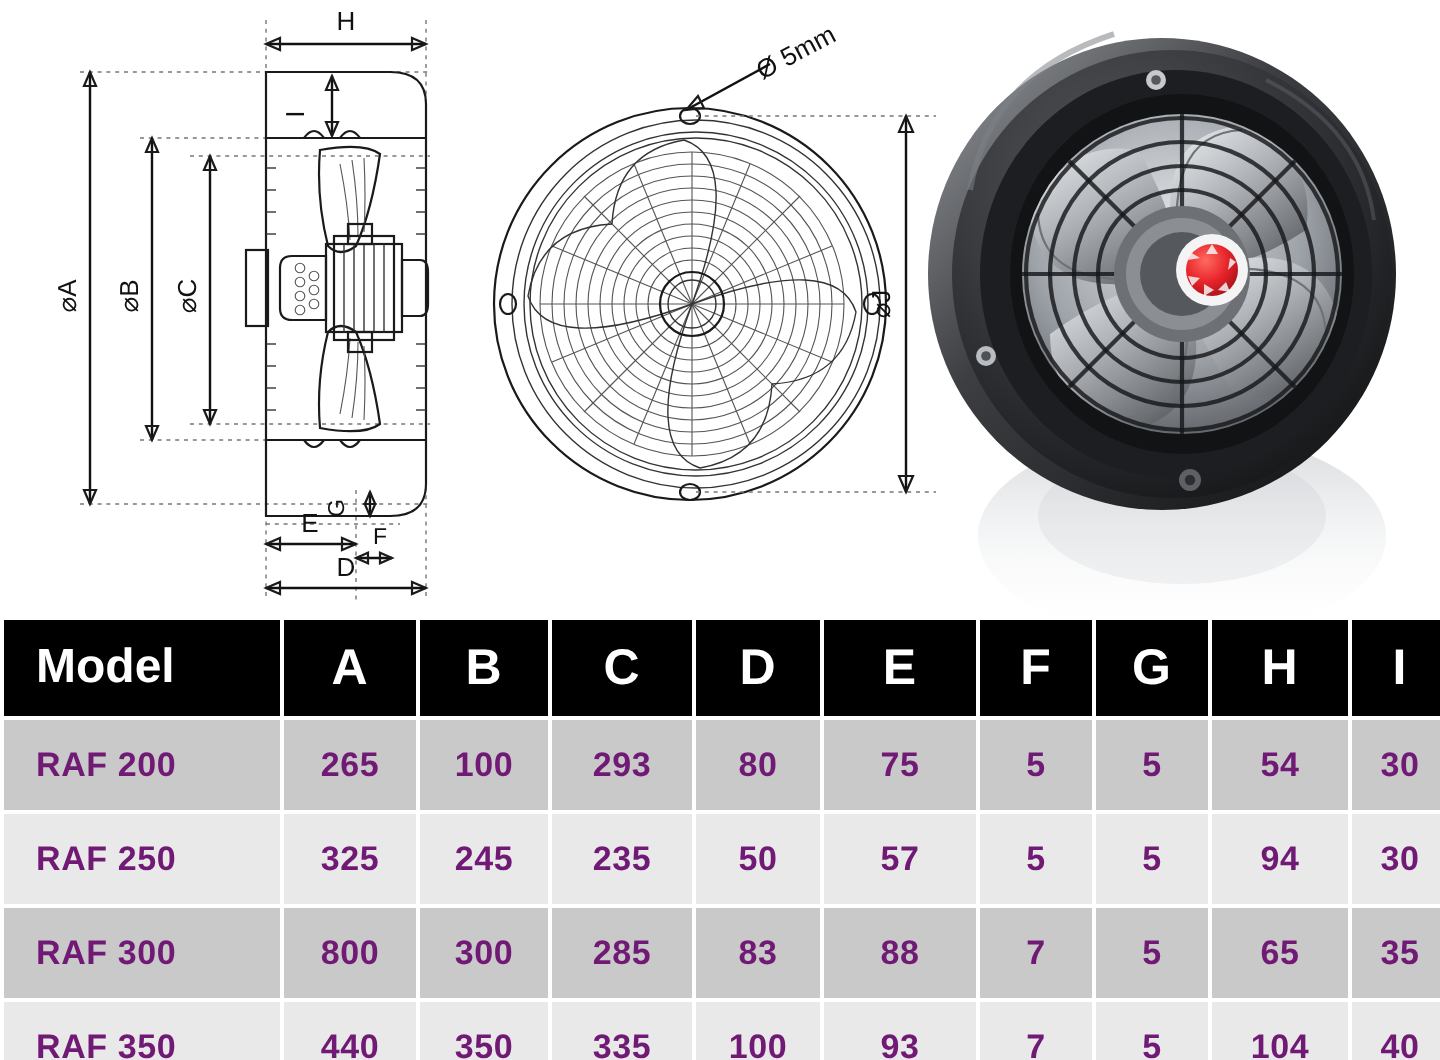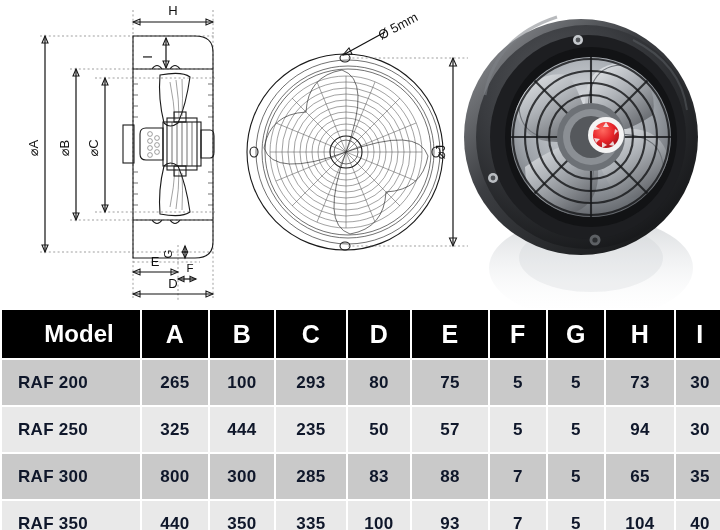--- a/index.html
+++ b/index.html
@@ -29,33 +29,33 @@
     table-layout:fixed;
     z-index:5;
   }
   #spec-table th,#spec-table td{
     text-align:center;
     font-weight:bold;
     border:2px solid #ffffff;
     padding:0;
     height:45px;
     font-size:17px;
-    color:#0f172a;
+    color:#701a75;
     letter-spacing:0.3px;
   }
   #spec-table thead th{
     background:#000000;
     color:#ffffff;
     font-size:25px;
     height:48px;
     letter-spacing:0.5px;
   }
   #spec-table thead th.model-head{
     font-size:24px;
-    text-align:center;
+    text-align:left;
     padding-left:16px;
     letter-spacing:0px;
   }
   #spec-table td.model-cell{
     text-align:left;
     padding-left:16px;
     font-size:17px;
   }
   #spec-table tbody tr.dark td{background:#c9c9c9;}
   #spec-table tbody tr.light td{background:#e9e9e9;}
@@ -461,28 +461,28 @@
   <tbody>
     <tr class="dark">
       <td class="model-cell">RAF 200</td>
       <td>265</td>
       <td>100</td>
       <td>293</td>
       <td>80</td>
       <td>75</td>
       <td>5</td>
       <td>5</td>
-      <td>73</td>
+      <td>54</td>
       <td>30</td>
 
     </tr>
     <tr class="light">
       <td class="model-cell">RAF 250</td>
       <td>325</td>
-      <td>444</td>
+      <td>245</td>
       <td>235</td>
       <td>50</td>
       <td>57</td>
       <td>5</td>
       <td>5</td>
       <td>94</td>
       <td>30</td>
 
     </tr>
     <tr class="dark">

